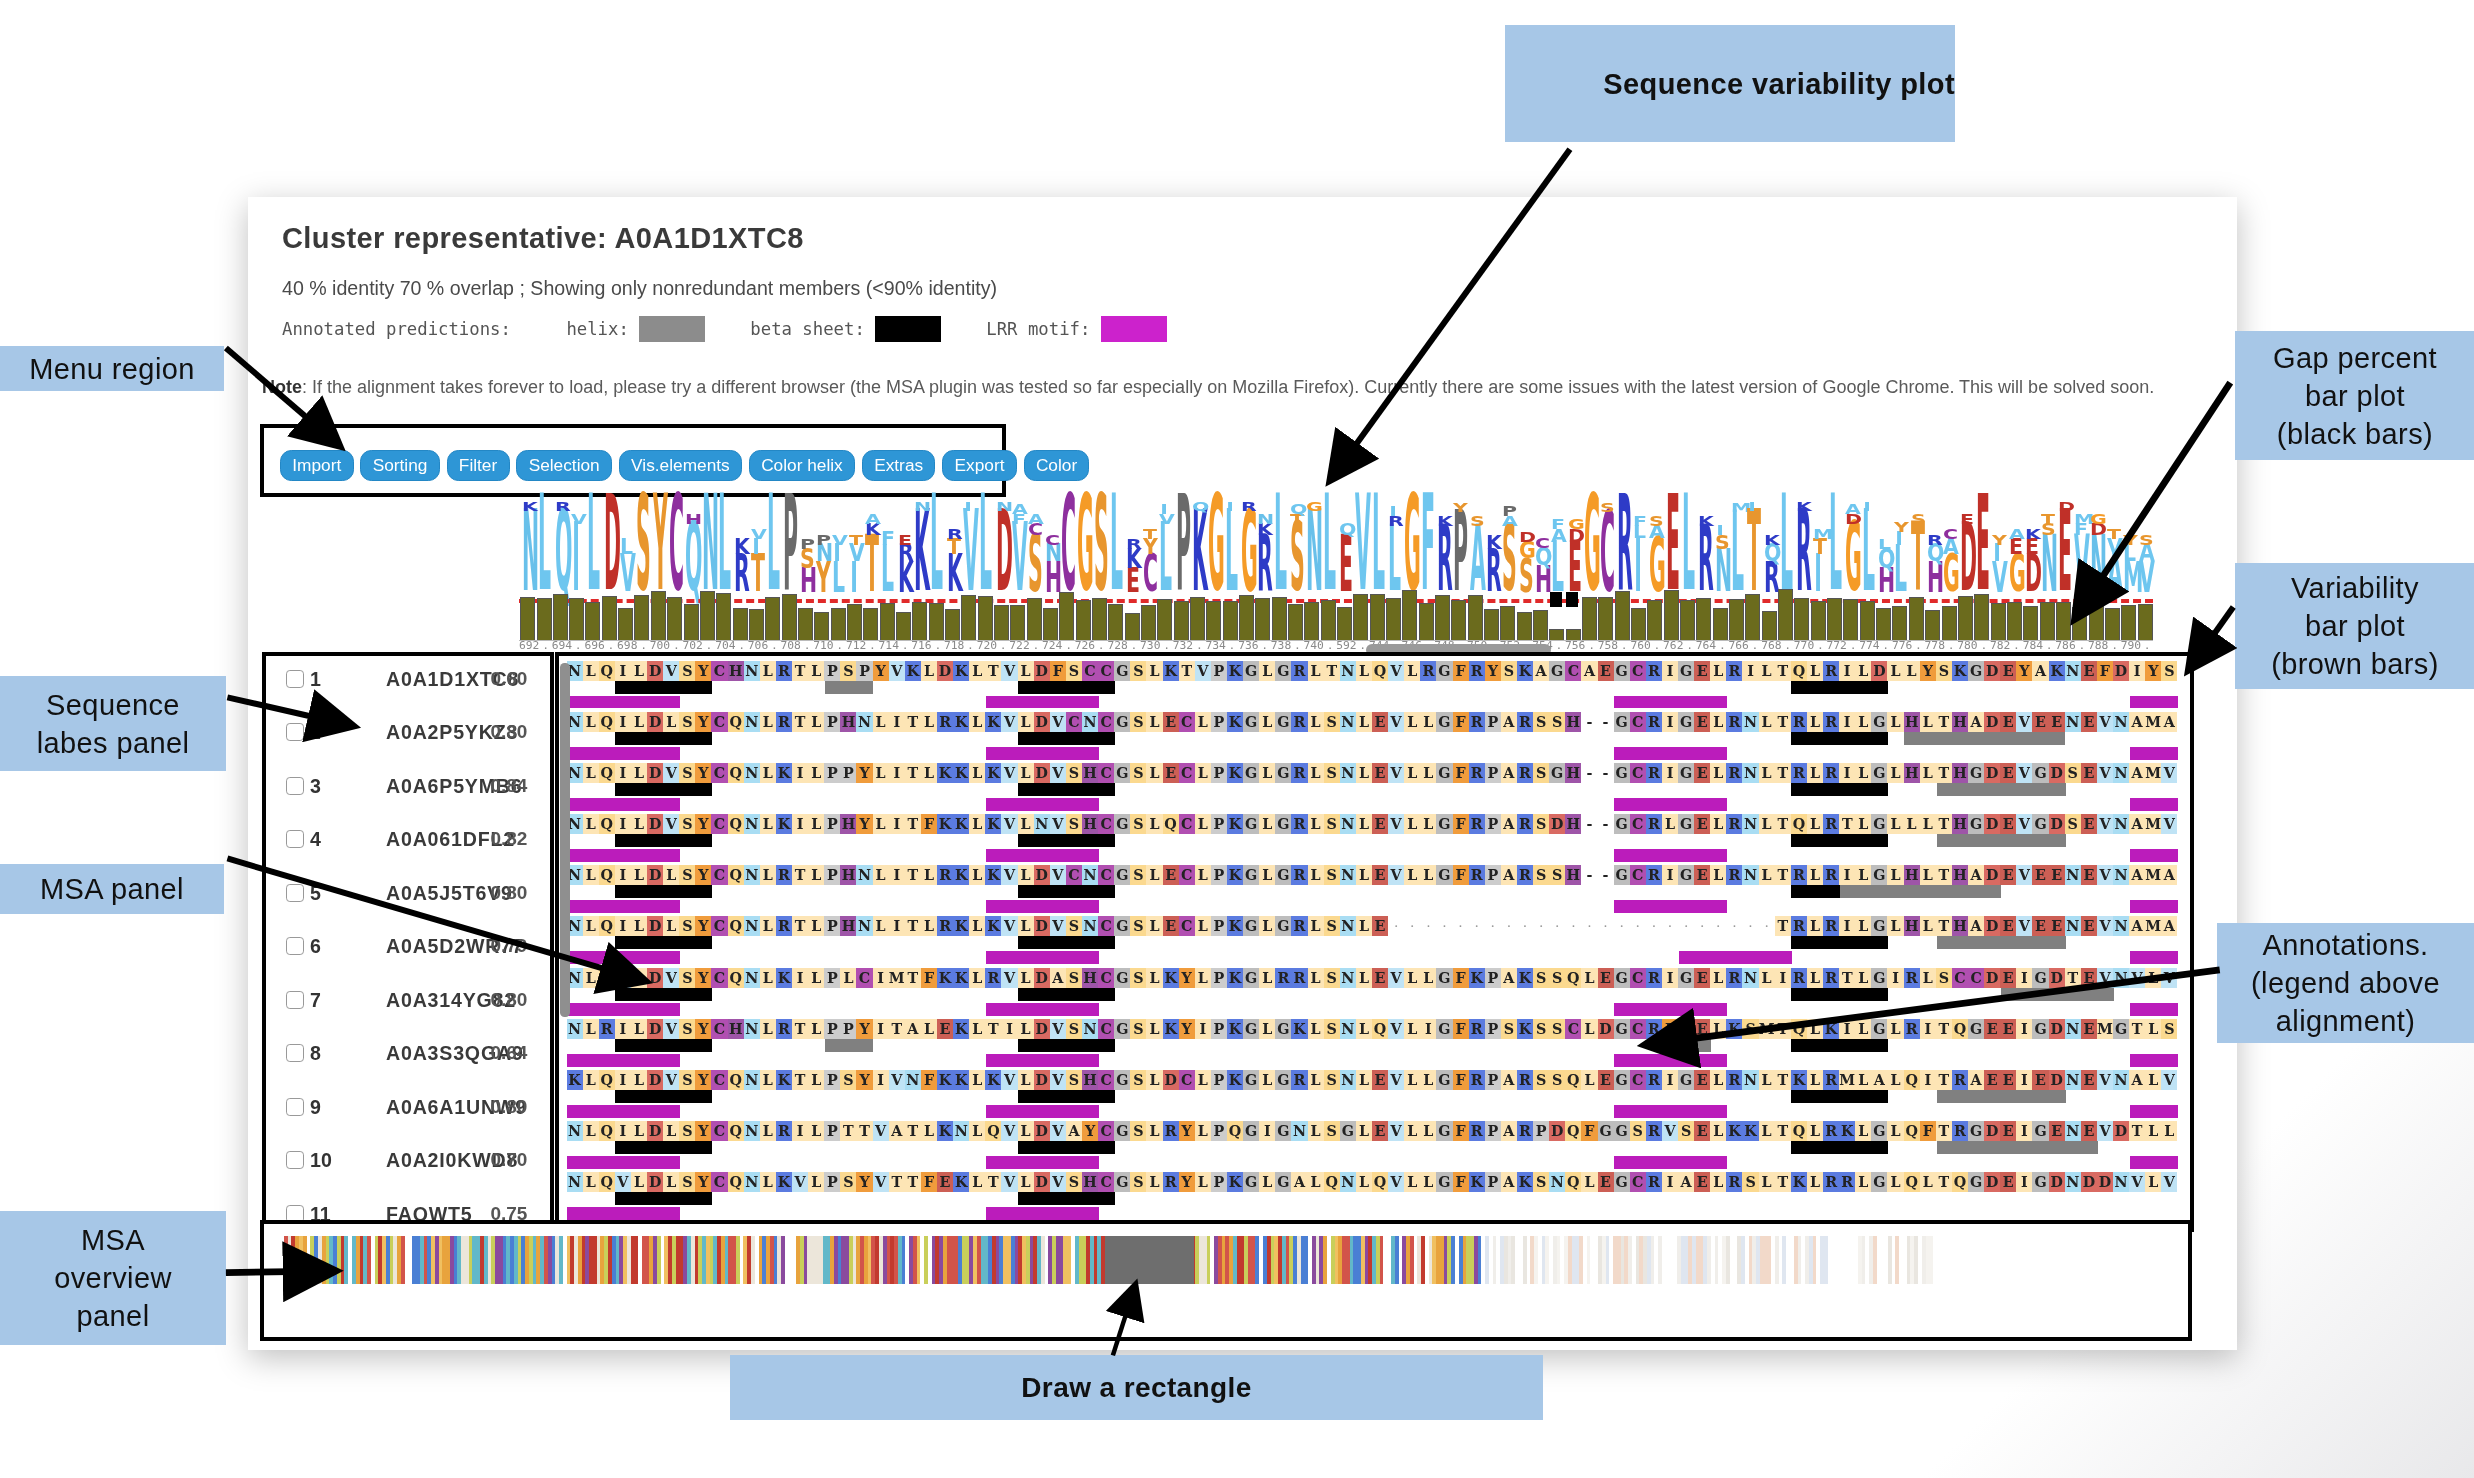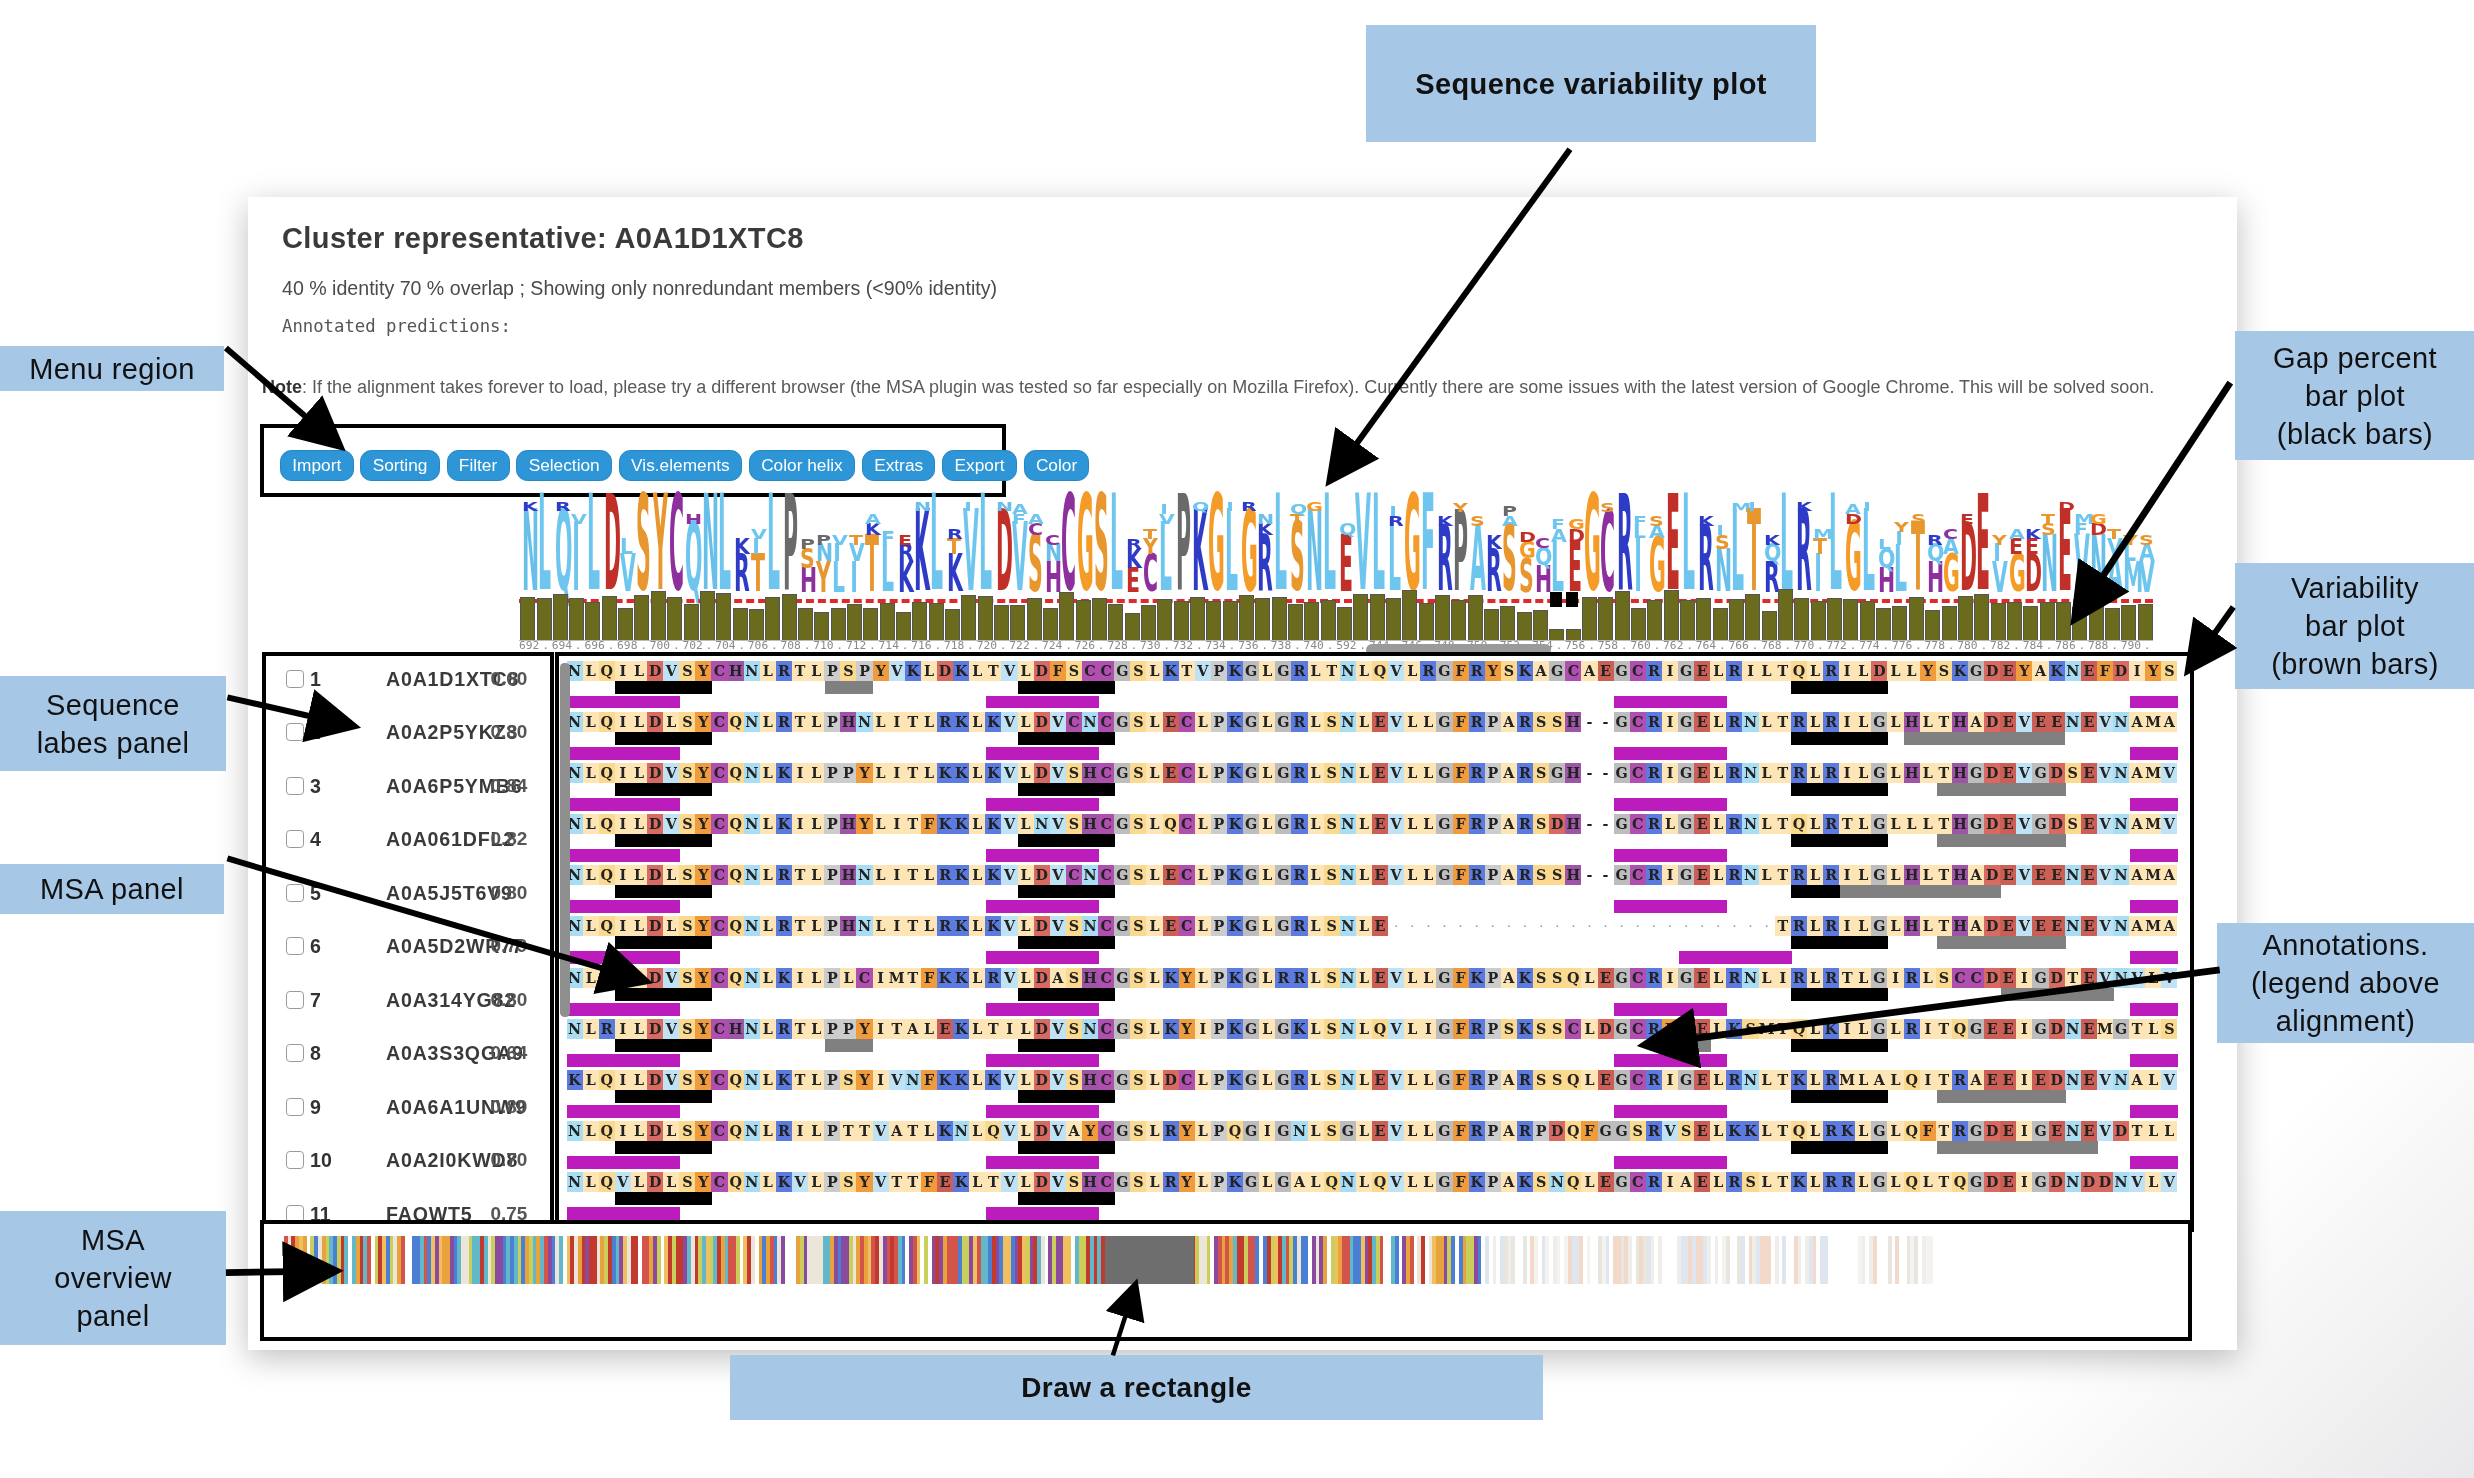--- a/index.html
+++ b/index.html
@@ -56,21 +56,21 @@
   
   #overview-box{left:260px;top:1220px;width:1924px;height:113px;border:4.5px solid #000;background:#fff;}
   #ov-band{position:absolute;left:19.6px;top:12px;width:1649px;height:48px;background:#f2f1ef;}
   .stripe{position:absolute;top:0;height:100%;}
   #ov-selection{position:absolute;left:821px;top:0;width:89px;height:48px;background:#6e6e6e;}
   
   .callout{background:#a7c7e7;color:#111;text-align:center;
       font-family:"Liberation Sans",sans-serif;display:flex;flex-direction:column;justify-content:center;}
   .callout .ln{font-size:29px;line-height:38px;letter-spacing:0.4px;}
   .callout .ln.b{font-weight:bold;}
-  #co-top{left:1366px;top:25px;width:450px;height:117px;}
+  #co-top{left:1505px;top:25px;width:450px;height:117px;align-items:flex-end;}
   #co-menu{left:0;top:346px;width:224px;height:45px;}
   #co-seqlabels{left:0;top:676px;width:226px;height:95px;}
   #co-msapanel{left:0;top:864px;width:224px;height:50px;}
   #co-overview{left:0;top:1211px;width:226px;height:134px;}
   #co-gap{left:2235px;top:331px;width:240px;height:129px;}
   #co-var{left:2235px;top:563px;width:240px;height:126px;}
   #co-ann{left:2217px;top:923px;width:257px;height:120px;}
   #co-bottom{left:730px;top:1355px;width:813px;height:65px;flex-direction:row;align-items:center;justify-content:center;gap:0;}
   #co-bottom .ln{font-size:28px;}
   #arrow-layer{left:0;top:0;width:2475px;height:1479px;pointer-events:none;z-index:40;}
@@ -78,20 +78,34 @@
 </head>
 <body>
 
 <div id="app-window" class="abs"></div>
 
 <div id="title" class="abs">Cluster representative: A0A1D1XTC8</div>
 <div id="subtitle" class="abs">40 % identity 70 % overlap ; Showing only nonredundant members (&lt;90% identity)</div>
 
 <div id="legend" class="abs">
   <span>Annotated predictions:</span>
+  <span id="legend-items" style="display:flex;">
+      <span class="legend-item">
+        <span>helix:</span>
+        <span class="swatch" style="background: rgb(140, 140, 140);"></span>
+      </span>
+      <span class="legend-item">
+        <span>beta sheet:</span>
+        <span class="swatch" style="background: rgb(0, 0, 0);"></span>
+      </span>
+      <span class="legend-item">
+        <span>LRR motif:</span>
+        <span class="swatch" style="background: rgb(204, 34, 204);"></span>
+      </span>
+    </span>
 </div>
 
 <div id="note" class="abs">
   <b>Note</b><span>: If the alignment takes forever to load, please try a different browser (the MSA plugin was tested so far especially on Mozilla Firefox). Currently there are some issues with the latest version of Google Chrome. This will be solved soon.</span>
 </div>
 
 <div id="menu-box" class="abs"></div>
 <div id="menu-buttons" class="abs">
     <div class="menu-btn">Import</div>
     <div class="menu-btn">Sorting</div>

